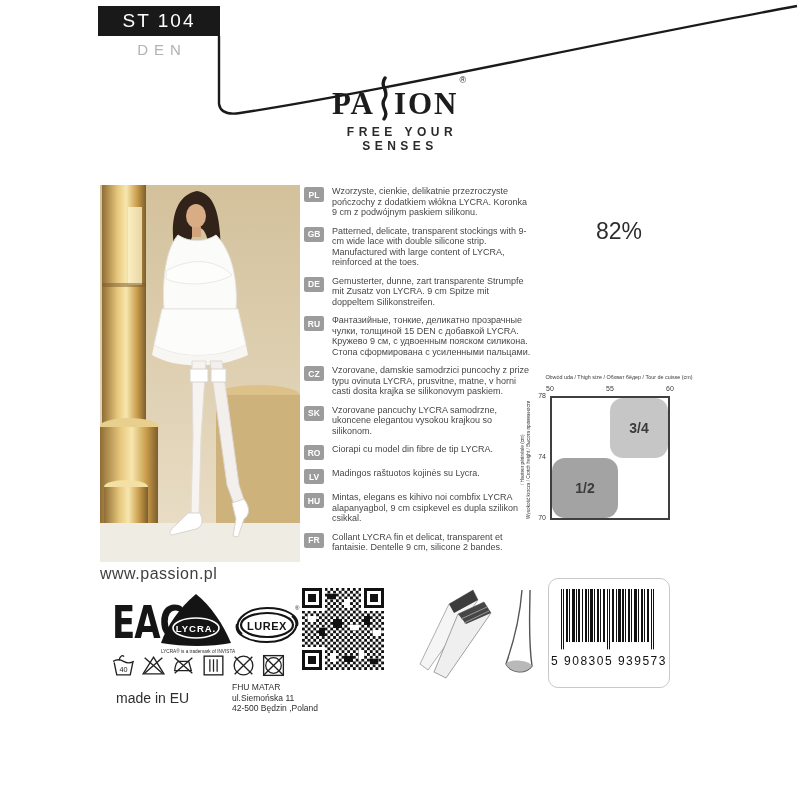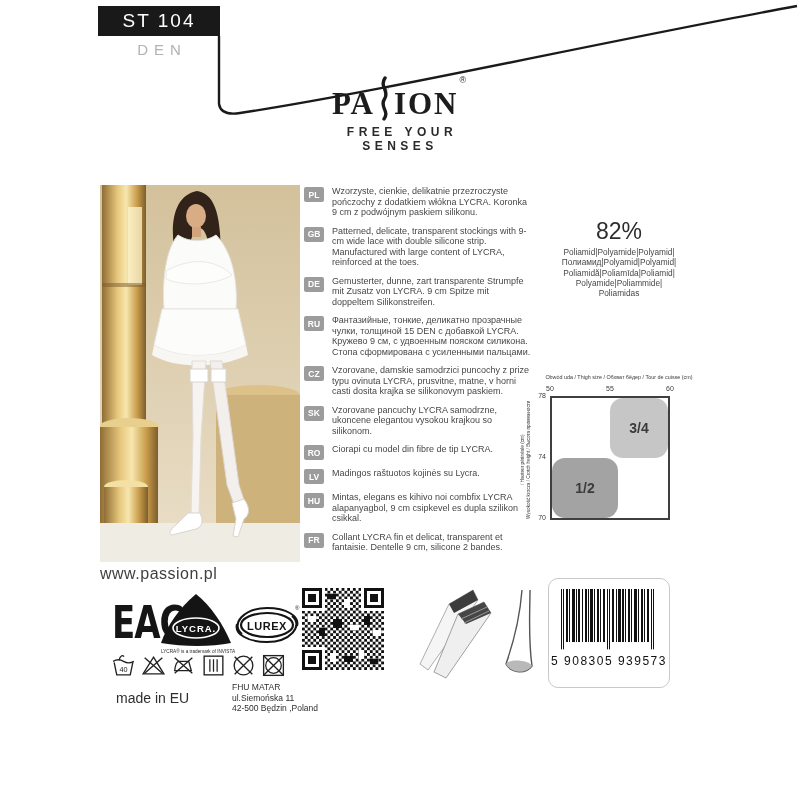--- a/index.html
+++ b/index.html
@@ -182,27 +182,20 @@
     </div>
     <div class="desc">
       <span class="lang">FR</span>
       <p>Collant LYCRA fin et delicat, transparent et fantaisie. Dentelle 9 cm, silicone 2 bandes.</p>
     </div>
   </div>
 
   <div class="compo">
     <div class="block">
       <div class="pct">82%</div>
-      <div class="lines">
-        <div>Poliamid|Polyamide|Polyamid|</div>
-        <div>Полиамид|Polyamid|Polyamid|</div>
-        <div>Poliamidă|Poliamīda|Poliamid|</div>
-        <div>Polyamide|Poliammide|</div>
-        <div>Poliamidas</div>
-      </div>
     </div>
   </div>
 
   <div class="chart">
     <div class="xtitle">Obwód uda / Thigh size / Обхват бёдер / Tour de cuisse (cm)</div>
     <div class="ytitle">
       <span>/ Hauteur périnéale (cm)</span>
       <span>Wysokość krocza / Crotch height / Высота промежности</span>
     </div>
     <div class="xtick" style="left:24px">50</div>

